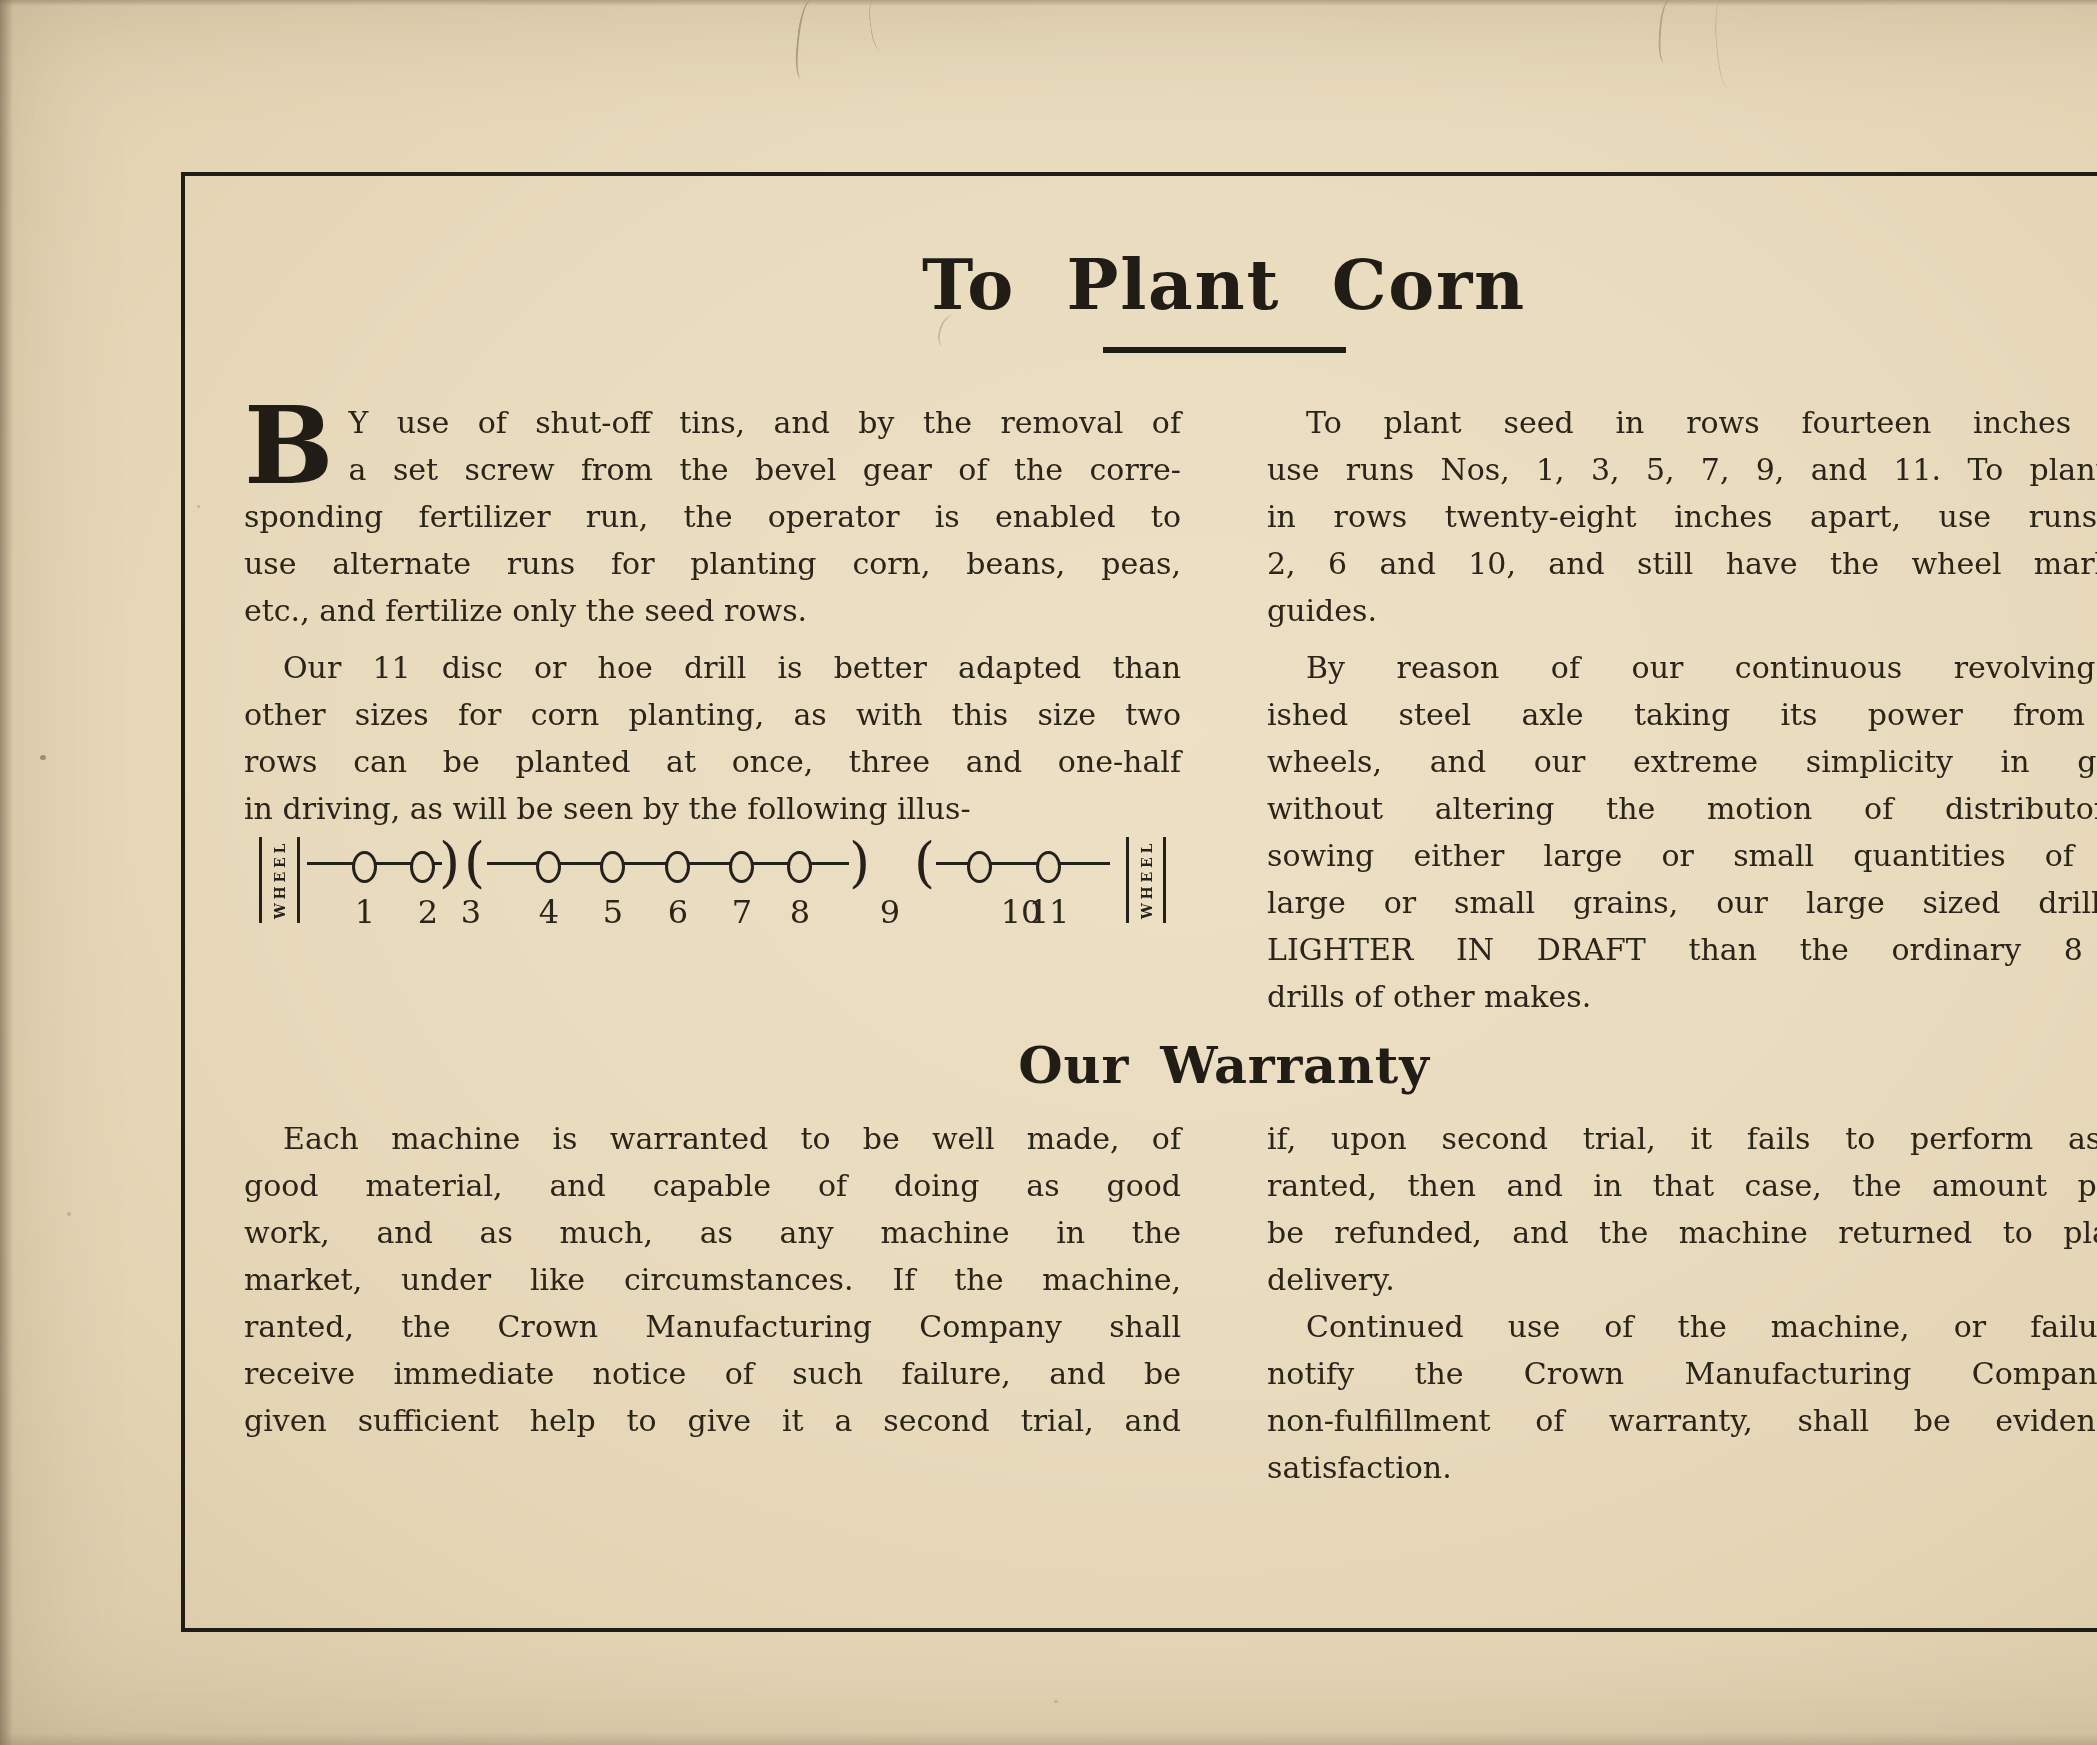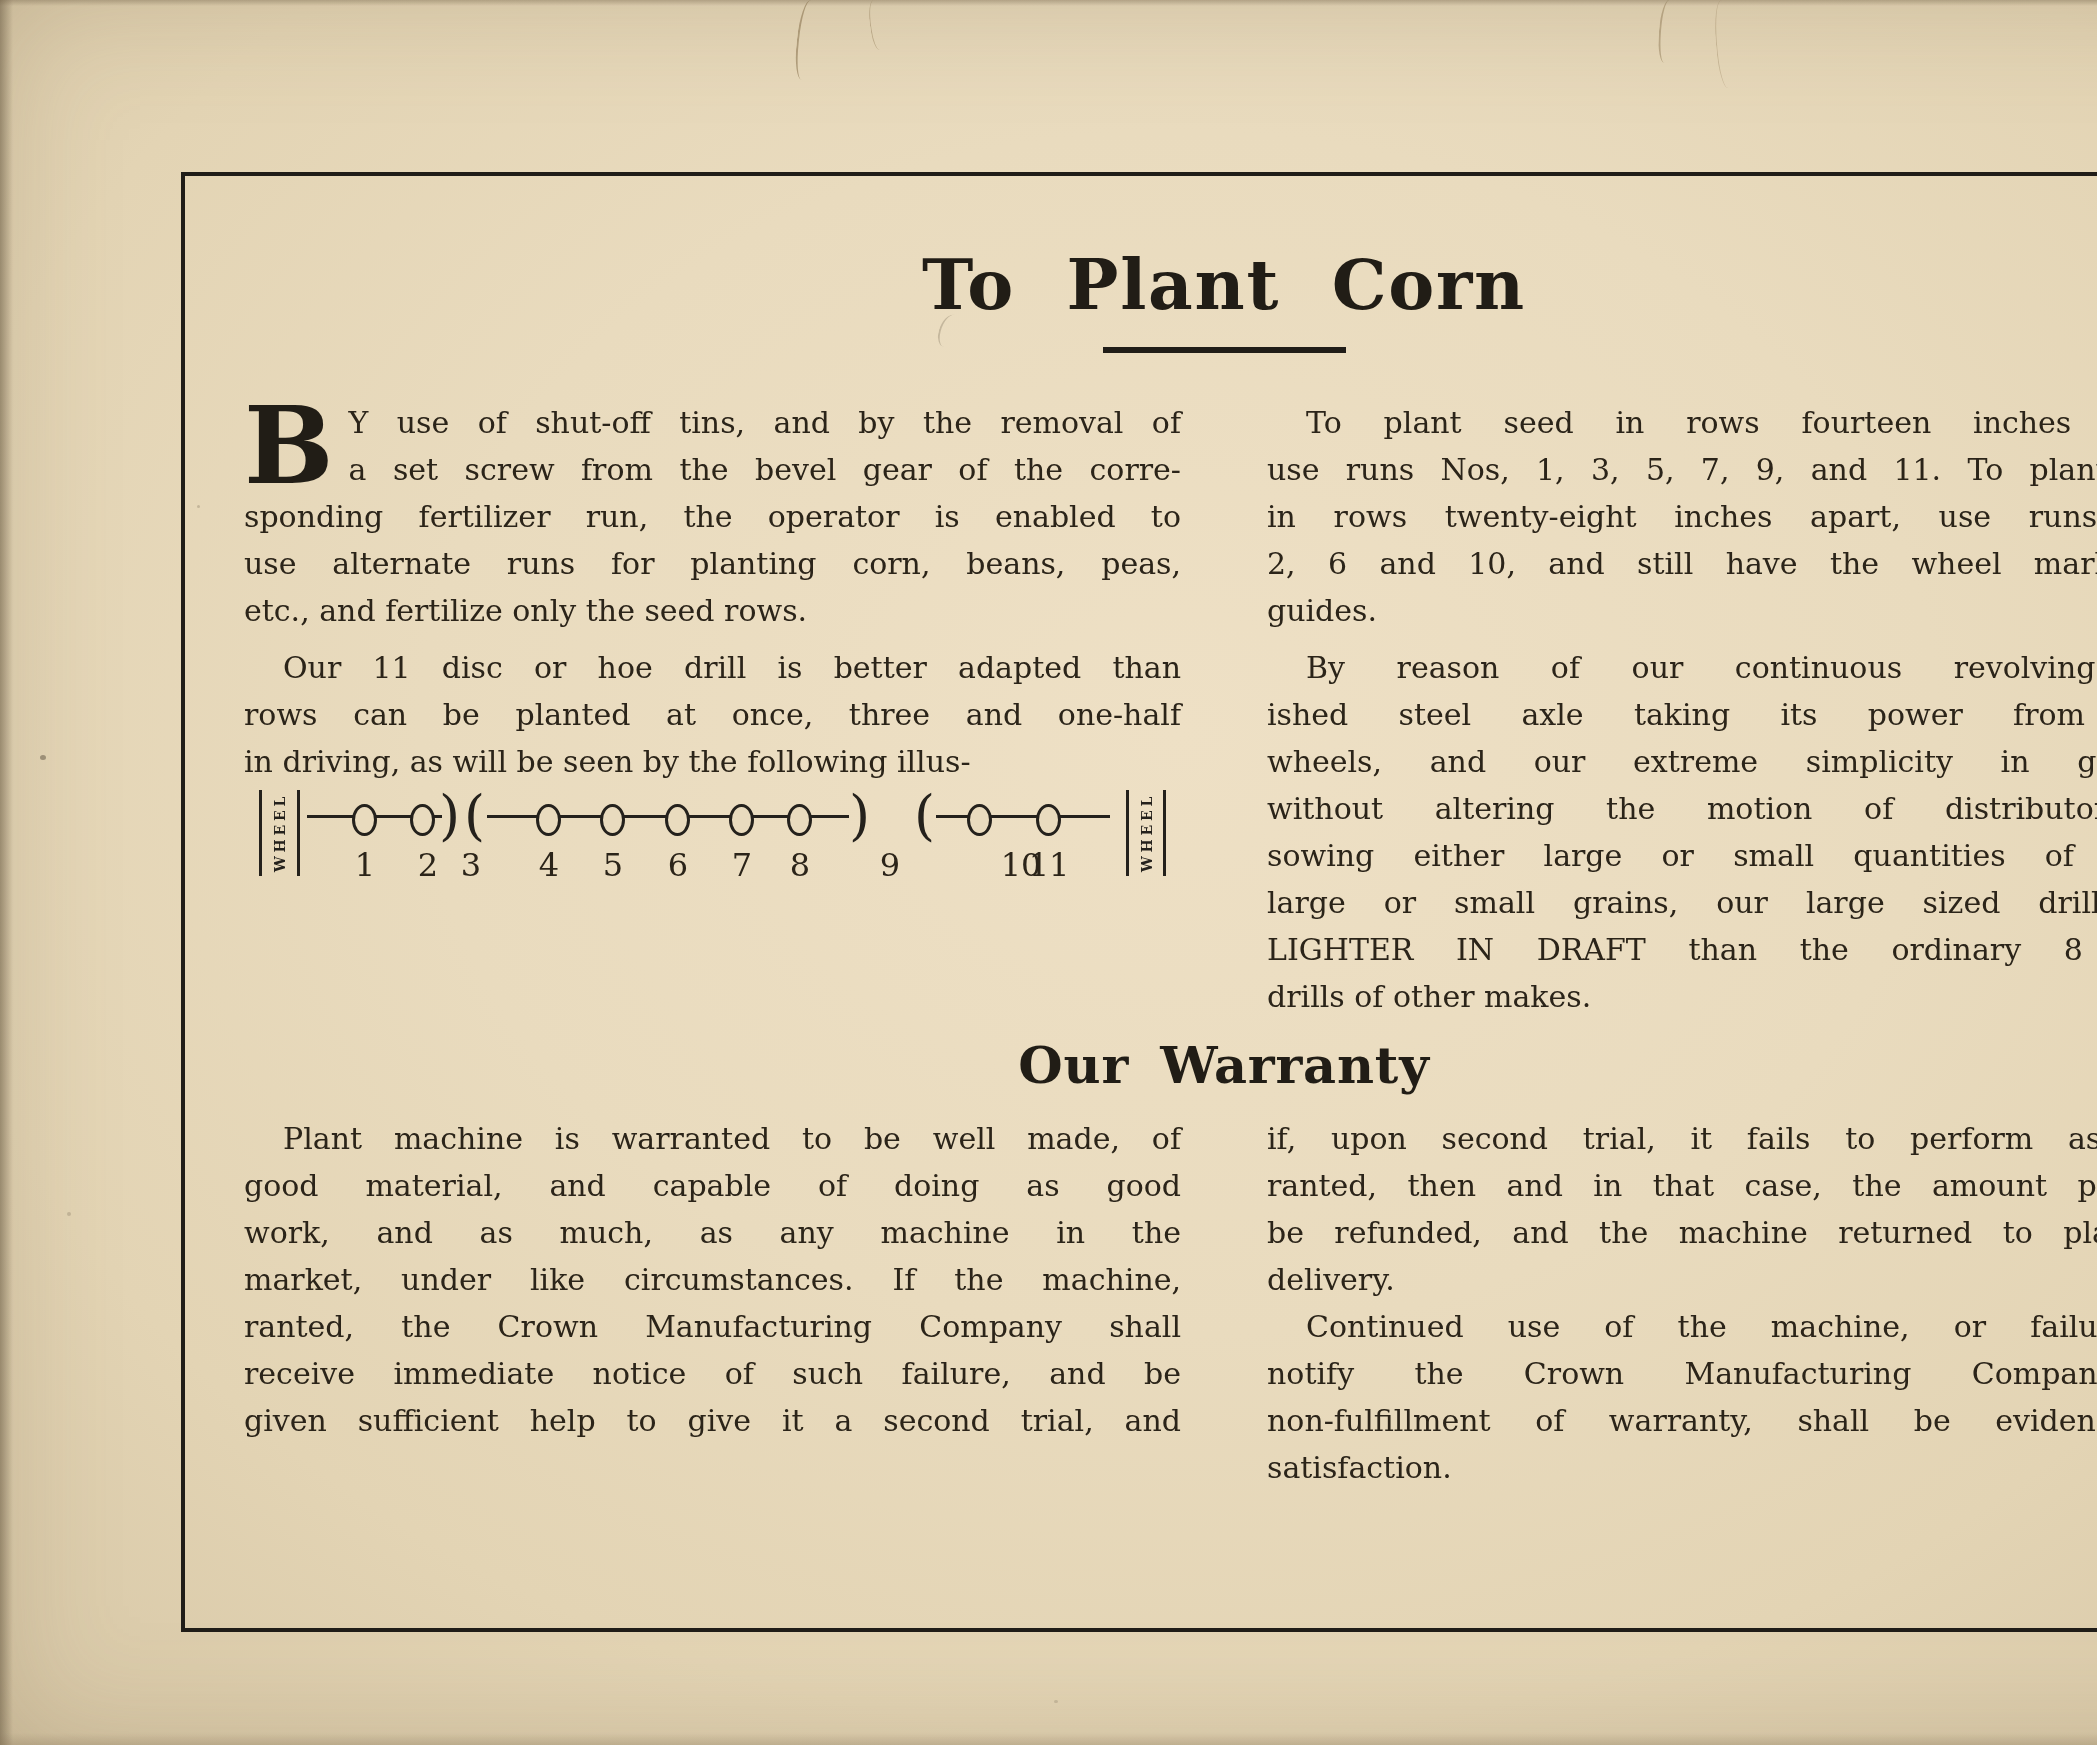--- a/index.html
+++ b/index.html
@@ -80,20 +80,21 @@
         <div class="para end">
           <span class="dropcap">B</span>
         <div class="line">Y use of shut-off tins, and by the removal of</div>
             <div class="line">a set screw from the bevel gear of the corre-</div>
             <div class="line">sponding fertilizer run, the operator is enabled to</div>
             <div class="line">use alternate runs for planting corn, beans, peas,</div>
             <div class="line">etc., and fertilize only the seed rows.</div>
           </div>
         <div class="para ind end tight">
             <div class="line">Our 11 disc or hoe drill is better adapted than</div>
+            <div class="line">other sizes for corn planting, as with this size two</div>
             <div class="line">rows can be planted at once, three and one-half</div>
             <div class="line">in driving, as will be seen by the following illus-</div>
           </div>
 
         <div class="diagram">
           <i class="wbar" style="left:5.9px"></i>
           <span class="wlabel" style="left:-16px;top:28.5px">WHEEL</span>
           <i class="wbar" style="left:44px"></i>
           <div id="diagram-line">
               <i class="dseg" style="left: 54px; width: 135px;"></i>
@@ -152,21 +153,21 @@
             <div class="line">drills of other makes.</div>
           </div>
       </div>
     </div>
 
     <h2 class="warranty">Our Warranty</h2>
 
     <div class="cols" style="margin-top:0">
       <div class="col">
         <div class="para ind cont tight">
-            <div class="line">Plant machine is warranted to be well made, of</div>
+            <div class="line">Each machine is warranted to be well made, of</div>
             <div class="line">good material, and capable of doing as good</div>
             <div class="line">work, and as much, as any machine in the</div>
             <div class="line">market, under like circumstances.  If the machine,</div>
             <div class="line">ranted, the Crown Manufacturing Company shall</div>
             <div class="line">receive immediate notice of such failure, and be</div>
             <div class="line">given sufficient help to give it a second trial, and</div>
           </div>
       </div>
       <div class="col">
         <div class="para end tight">

